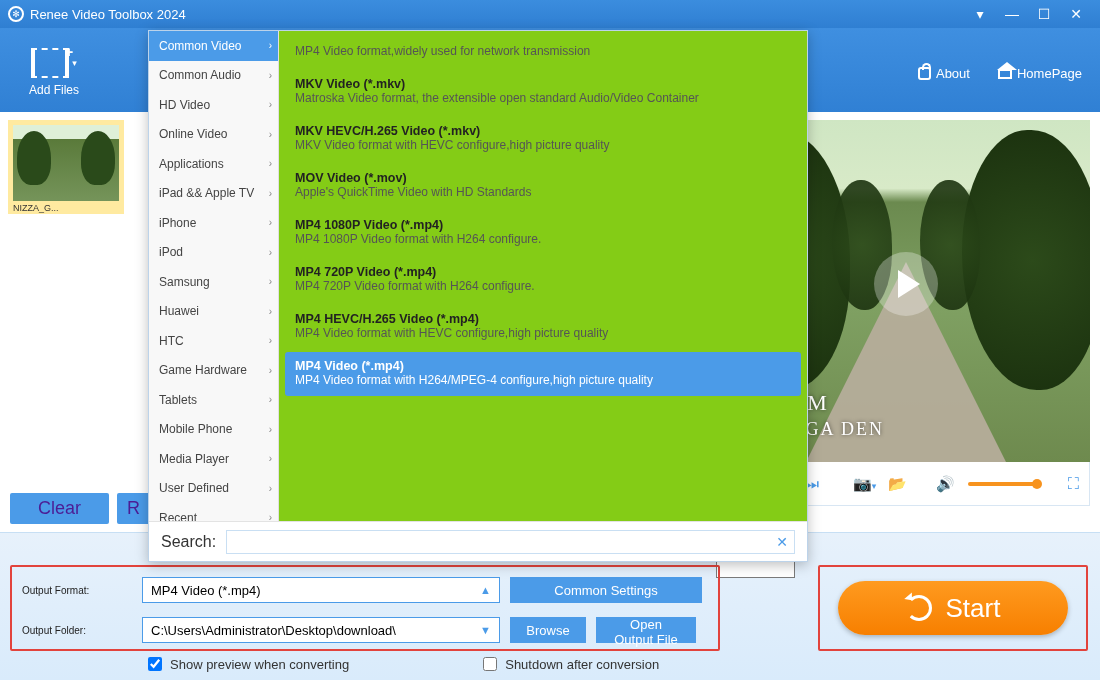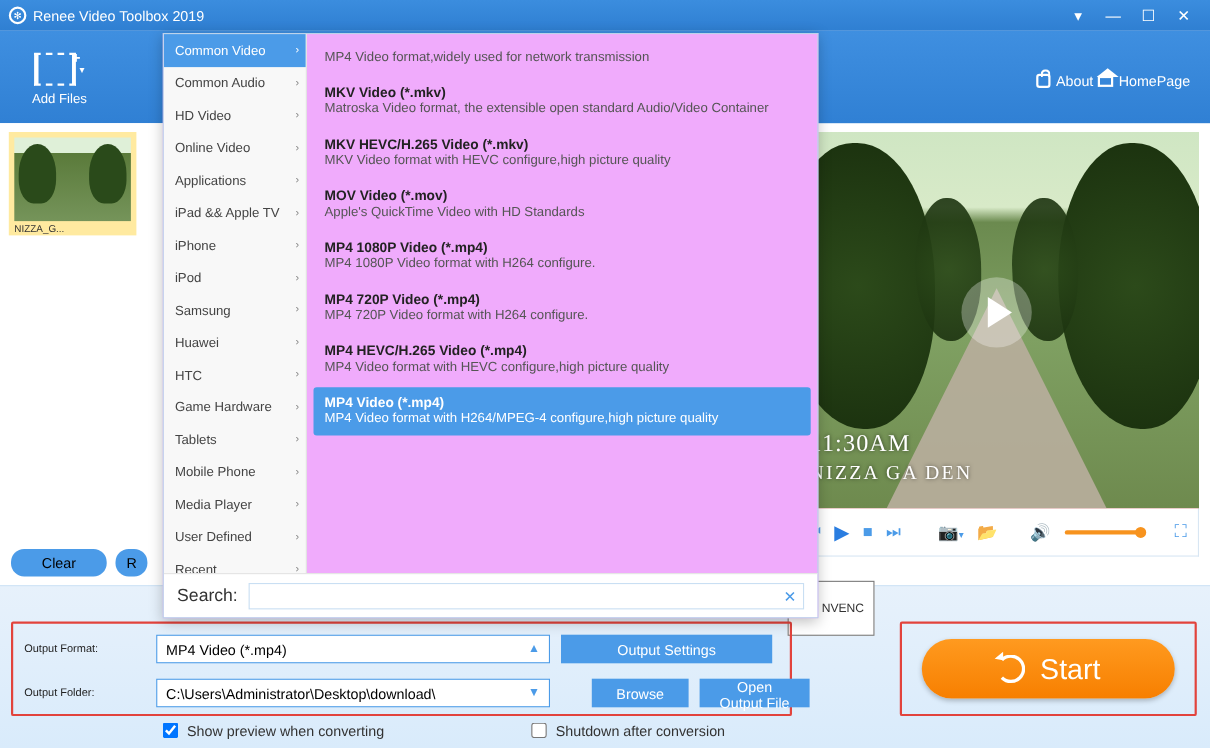--- a/index.html
+++ b/index.html
@@ -11,41 +11,41 @@
   .titlebar .spacer{flex:1}
   .titlebar .wbtn{width:32px;text-align:center;cursor:pointer;font-size:14px;}
 
   
   .toolbar { height: 84px; background: linear-gradient(#3f8fe0,#3080d4); display:flex; align-items:center; padding:0 14px; color:#fff; position:relative;}
   .tool-item { display:flex;flex-direction:column;align-items:center;font-size:12px;min-width:80px;cursor:pointer;}
   .tool-item .ticon{height:40px;display:flex;align-items:center;justify-content:center;}
   .film-icon{width:38px;height:30px;border:2px dashed #fff;border-left:4px solid #fff;border-right:4px solid #fff;position:relative;}
   .film-plus{position:absolute;right:-8px;top:-6px;font-size:14px;font-weight:bold;}
   .ticon-cube{width:32px;height:26px;background:#fff;}
-  .toolbar-right{position:absolute;right:18px;top:38px;display:flex;gap:4px;font-size:13px;}
+  .toolbar-right{position:absolute;right:18px;top:38px;display:flex;gap:28px;font-size:13px;}
   .toolbar-right .link{display:flex;align-items:center;gap:5px;cursor:pointer;}
   .lock-ic{width:13px;height:13px;border:2px solid #fff;border-radius:3px;position:relative;}
   .lock-ic::before{content:"";position:absolute;top:-6px;left:2px;width:5px;height:5px;border:2px solid #fff;border-bottom:none;border-radius:5px 5px 0 0;}
   .home-ic{width:14px;height:10px;border:2px solid #fff;position:relative;}
   .home-ic::before{content:"";position:absolute;top:-9px;left:-3px;border-left:10px solid transparent;border-right:10px solid transparent;border-bottom:8px solid #fff;}
 
   
   .main { height: 420px; display:flex; }
   .left-panel{width:718px;position:relative;background:#fff;}
   .thumb-strip{padding:8px;}
   .thumb{width:116px;height:94px;background:#ffeaa0;padding:5px;}
   .thumb-img{width:100%;height:76px;background:linear-gradient(#dff0d8 0%,#dff0d8 18%,#5a7a3a 18%,#75945a 100%);position:relative;overflow:hidden;}
   .tree{position:absolute;background:#2a4a1a;border-radius:50% 50% 40% 40%;}
   .thumb-cap{font-size:9px;color:#333;padding-top:2px;}
 
   .btns-row{position:absolute;left:10px;bottom:8px;display:flex;gap:8px;}
-  .pillbtn{background:#4b9be8;color:#000000;font-size:13px;padding:5px 28px;border:none;border-radius:12px;cursor:pointer;}
-
-  
-  .dropdown{position:absolute;left:148px;top:30px;width:596px;height:532px;background:#f0abfc;border:1px solid #bcd3ea;box-shadow:0 3px 12px rgba(0,0,0,.25);display:flex;flex-direction:column;}
+  .pillbtn{background:#4b9be8;color:#4c1d95;font-size:18px;padding:5px 28px;border:none;border-radius:2px;cursor:pointer;}
+
+  
+  .dropdown{position:absolute;left:148px;top:30px;width:660px;height:532px;background:#84cc16;border:1px solid #bcd3ea;box-shadow:0 3px 12px rgba(0,0,0,.25);display:flex;flex-direction:column;}
   .dd-body{flex:1;display:flex;min-height:0;}
   .dd-cats{width:130px;background:#f8f8f8;border-right:1px solid #e0e0e0;overflow:hidden;}
   .dd-cat{height:29.5px;display:flex;align-items:center;padding:0 10px;font-size:12px;color:#444;cursor:pointer;position:relative;}
   .dd-cat .chev{position:absolute;right:6px;font-size:10px;color:#888;}
   .dd-cat.selected{background:#4b9be8;color:#fff;}
   .dd-cat.selected .chev{color:#fff;}
   .dd-list{flex:1;padding:6px 6px;overflow:hidden;}
   .dd-item{padding:7px 10px 8px;border-radius:3px;cursor:pointer;margin-bottom:3px;}
   .dd-item .t{font-size:12.5px;font-weight:bold;color:#222;}
   .dd-item .d{font-size:12px;color:#555;line-height:1.25;}
@@ -80,40 +80,40 @@
   .nvenc .eye{width:16px;height:10px;background:#7ab51d;border-radius:50%;}
 
   .out-box{position:absolute;left:10px;top:32px;width:710px;height:86px;border:2px solid #e2433c;border-radius:2px;}
   .out-row{position:absolute;display:flex;align-items:center;gap:10px;left:22px;}
   .out-row.row1{top:44px;} .out-row.row2{top:84px;}
   .out-lbl{width:110px;font-size:10px;color:#222;}
   .out-inp{width:358px;height:26px;border:1px solid #4b9be8;background:#fff;font-size:13px;padding:0 8px;display:flex;align-items:center;justify-content:space-between;}
   .out-inp .tri{color:#4b9be8;font-size:11px;}
   .out-btn{height:26px;background:#4b9be8;color:#fff;border:none;font-size:13px;padding:0 14px;cursor:pointer;}
   .out-btn.wide{width:192px;}
-  .out-btn.browse{width:88px;margin-left:28px;}
+  .out-btn.browse{width:76px;}
   .out-btn.open{width:100px;}
 
   .checks{position:absolute;left:144px;bottom:6px;display:flex;gap:130px;font-size:13px;color:#333;}
   .checks label{display:flex;align-items:center;gap:5px;}
   .checks input{width:14px;height:14px;}
 
   .start-box{position:absolute;right:12px;top:32px;width:270px;height:86px;border:2px solid #e2433c;border-radius:2px;display:flex;align-items:center;justify-content:center;}
   .start-btn{width:230px;height:54px;border:none;border-radius:28px;background:linear-gradient(#ff9a1f,#f77f00);color:#fff;font-size:26px;display:flex;align-items:center;justify-content:center;gap:14px;cursor:pointer;box-shadow:0 2px 5px rgba(0,0,0,.25);}
   .start-btn .refresh{width:26px;height:26px;border:3px solid #fff;border-left-color:transparent;border-radius:50%;position:relative;}
   .start-btn .refresh::after{content:"";position:absolute;top:-3px;left:-4px;border-top:6px solid #fff;border-left:5px solid transparent;border-right:5px solid transparent;transform:rotate(-40deg);}
 
   .drag-handle{position:absolute;left:698px;top:272px;width:8px;height:34px;background:repeating-linear-gradient(#9fb7cf 0 2px,#fff 2px 4px);}
 </style>
 </head>
 <body>
 
 <div class="titlebar">
   <div class="logo">✻</div>
-  <span>Renee Video Toolbox 2019</span>
+  <span>Renee Video Toolbox 2024</span>
   <div class="spacer"></div>
   <div class="wbtn">▾</div>
   <div class="wbtn">―</div>
   <div class="wbtn">☐</div>
   <div class="wbtn">✕</div>
 </div>
 
 <div class="toolbar">
   <div class="tool-item">
     <div class="ticon">
@@ -193,21 +193,21 @@
     </div>
 
   <div class="out-box"></div>
 
   <div class="out-row row1">
     <div class="out-lbl">Output Format:</div>
     <div class="out-inp">
       <span>MP4 Video (*.mp4)</span>
       <span class="tri">▲</span>
     </div>
-    <button class="out-btn wide">Output Settings</button>
+    <button class="out-btn wide">Common Settings</button>
   </div>
 
   <div class="out-row row2">
     <div class="out-lbl">Output Folder:</div>
     <div class="out-inp">
       <span>C:\Users\Administrator\Desktop\download\</span>
       <span class="tri">▼</span>
     </div>
     <button class="out-btn browse">Browse</button>
     <button class="out-btn open">Open Output File</button>

